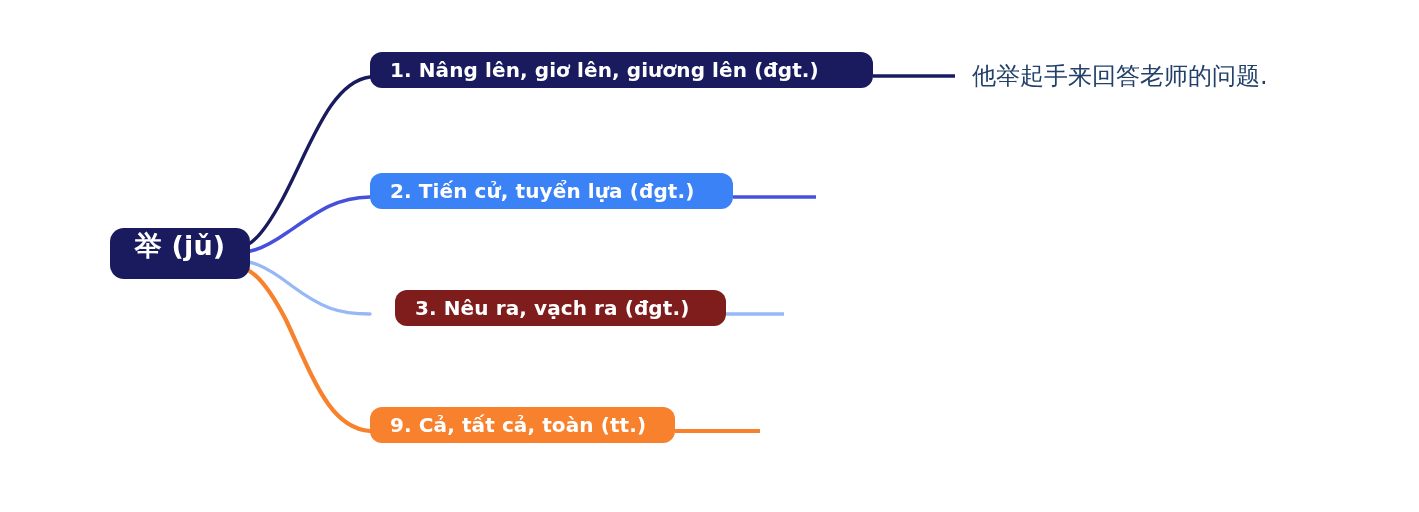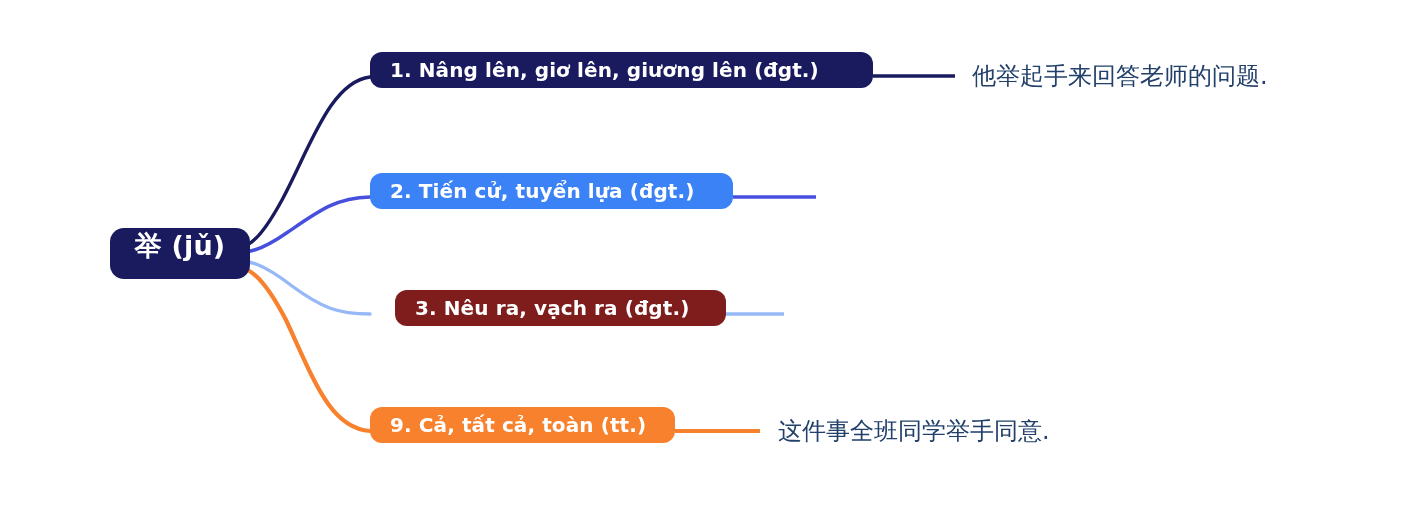--- a/index.html
+++ b/index.html
@@ -123,15 +123,14 @@
     <span class="branch-label">2. Tiến cử, tuyển lựa (đgt.)</span>
   </div>
 
   <div class="branch-pill pill-3">
     <span class="branch-label">3. Nêu ra, vạch ra (đgt.)</span>
   </div>
 
   <div class="branch-pill pill-4">
     <span class="branch-label">9. Cả, tất cả, toàn (tt.)</span>
   </div>
-  <div class="example-text ex-4">这件事全班同学举手同意.</div>
 
 </div>
 
 </body></html>

